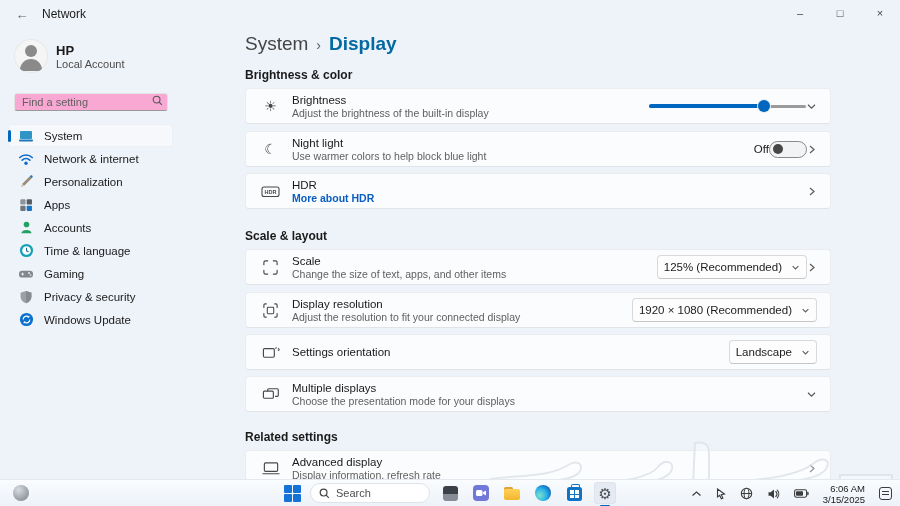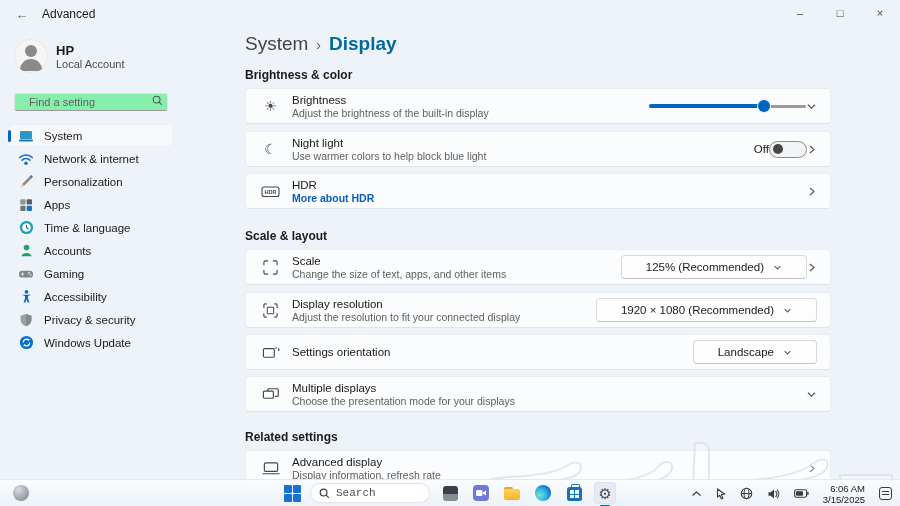--- a/index.html
+++ b/index.html
@@ -21,21 +21,21 @@
   
   .userblock { display:flex; align-items:center; margin-left:14px; height:40px; }
   .avatar { width:34px; height:34px; border-radius:50%; background:#f5f5f5; position:relative; overflow:hidden; flex:none; box-shadow:0 0 0 1px #e8e8e8 inset; }
   .avatar .head { position:absolute; left:11px; top:6px; width:12px; height:12px; border-radius:50%; background:#8a8a8a; }
   .avatar .bodyb { position:absolute; left:6px; top:20px; width:22px; height:12px; border-radius:11px 11px 0 0; background:#8a8a8a; }
   .uname { margin-left:8px; }
   .uname .nm { font-size:13px; font-weight:bold; line-height:15px; }
   .uname .tp { font-size:11px; color:#4c4c4c; line-height:12px; }
 
   .searchbox { margin:16px 0 0 14px; width:154px; height:18px; position:relative; }
-  .searchbox input { width:100%; height:100%; border:1px solid #e3e3e3; border-bottom:1px solid #9a9a9a; border-radius:3px; background:#86efac; font-family:"Liberation Sans",sans-serif; font-size:11px; padding:0 20px 0 14px; color:#333; outline:none; }
+  .searchbox input { width:100%; height:100%; border:1px solid #e3e3e3; border-bottom:1px solid #9a9a9a; border-radius:3px; background:#f9a8d4; font-family:"Liberation Sans",sans-serif; font-size:11px; padding:0 20px 0 7px; color:#333; outline:none; }
   .searchbox input::placeholder { color:#616161; }
   .searchbox .mag { position:absolute; right:5px; top:3px; }
 
   .nav { margin:14px 0 0 8px; width:165px; }
   .nav-item { display:flex; align-items:center; height:23px; border-radius:4px; padding-left:10px; position:relative; cursor:pointer; }
   .nav-item.sel { background:#f6f8fc; box-shadow:0 0 0 1px #eceff4 inset; }
   .nav-item.sel::before { content:""; position:absolute; left:0; top:5.5px; width:3px; height:12px; border-radius:2px; background:#0067c0; }
   .nicon { width:16px; height:16px; display:flex; align-items:center; justify-content:center; flex:none; }
   .nlabel { font-size:11.5px; margin-left:10px; white-space:nowrap; }
 
@@ -62,34 +62,34 @@
 
   .slider { width:157px; height:14px; position:relative; }
   .slider .track { position:absolute; top:6px; left:0; right:0; height:3px; border-radius:2px; background:#9b9b9b; }
   .slider .fill { position:absolute; top:5px; left:0; height:4px; border-radius:2px; background:#0067c0; }
   .slider .thumb { position:absolute; top:1px; width:12px; height:12px; border-radius:50%; background:#0067c0; box-shadow:0 0 0 1px #e8edf4; }
 
   .statelbl { font-size:11.5px; color:#1b1b1b; }
   .toggle { width:38px; height:17px; border:1px solid #8a8a8a; border-radius:9px; background:#f2f3f5; position:relative; }
   .toggle .knob { position:absolute; left:3px; top:2.5px; width:10px; height:10px; border-radius:50%; background:#474747; }
 
-  .ddl { height:24px; background:#fdfdfe; border:1px solid #d9d9d9; border-bottom-color:#c6c6c6; border-radius:4px; display:flex; align-items:center; gap:9px; padding:0 24px; font-size:11.5px; color:#1b1b1b; }
+  .ddl { height:24px; background:#fdfdfe; border:1px solid #d9d9d9; border-bottom-color:#c6c6c6; border-radius:4px; display:flex; align-items:center; gap:9px; padding:0 6px; font-size:11.5px; color:#1b1b1b; }
 
   .cvr, .cvd { flex:none; display:block; }
 
   
   .wm { position:absolute; right:0; bottom:-14px; pointer-events:none; opacity:.85; }
 
   
   .taskbar { position:absolute; left:0; bottom:0; width:900px; height:27px; background:linear-gradient(180deg,#fafcfe,#edf2f9); border-top:1px solid #e4e9f0; display:flex; align-items:center; z-index:3; }
   .widgets { position:absolute; left:13px; top:5px; width:16px; height:16px; border-radius:50%; background:radial-gradient(circle at 35% 30%, #d8dce2, #8e959e 75%); cursor:pointer; }
   .tb-center { margin:0 auto; display:flex; align-items:center; gap:9px; }
   .startlogo { width:17px; height:17px; display:grid; grid-template-columns:8px 8px; grid-template-rows:8px 8px; gap:1px; cursor:pointer; }
   .startlogo span { background:#1572d6; border-radius:1px; }
-  .tsearch { width:120px; height:20px; border-radius:10px; background:#fff; border:1px solid #dfe3e9; display:flex; align-items:center; padding:0 8px; gap:6px; cursor:pointer;font-family:Liberation Mono, monospace; }
+  .tsearch { width:120px; height:20px; border-radius:10px; background:#fff; border:1px solid #dfe3e9; display:flex; align-items:center; padding:0 8px; gap:6px; cursor:pointer; }
   .tsearch span { font-size:11px; color:#4f4f4f; }
   .appico { width:22px; height:22px; display:flex; align-items:center; justify-content:center; border-radius:4px; position:relative; cursor:pointer; }
   .appico.active { background:#e6ebf3; box-shadow:0 0 0 1px #dde3ec inset; }
   .appico.active::after { content:""; position:absolute; bottom:-3px; left:6px; width:10px; height:2px; border-radius:1px; background:#0067c0; }
   .ic-window { width:15px; height:15px; border-radius:3px; background:linear-gradient(180deg,#3c4148 55%,#818archive 55%); background:linear-gradient(180deg,#3c4148 55%,#868d96 55%); }
   .ic-chat { width:16px; height:16px; border-radius:4px; background:#7178d8; display:flex; align-items:center; justify-content:center; }
   .ic-folder { width:16px; height:13px; position:relative; }
   .ic-folder .bk { position:absolute; top:0; left:0; width:9px; height:4px; border-radius:1.5px; background:#e2a23c; }
   .ic-folder .fr { position:absolute; top:2px; left:0; width:16px; height:11px; border-radius:2px; background:linear-gradient(180deg,#ffd257,#f3b52e); }
   .ic-edge { width:16px; height:16px; border-radius:50%; background:radial-gradient(circle at 30% 65%, #7be3c9, #2bb0e8 45%, #0b63b6 80%); }
@@ -105,21 +105,21 @@
   .action { width:13px; height:13px; border:1.2px solid #3c3c3c; border-radius:3px; position:relative; cursor:pointer; }
   .action::after { content:""; position:absolute; left:2px; top:3px; width:7px; height:1.2px; background:#3c3c3c; box-shadow:0 3px 0 #3c3c3c; }
 </style>
 </head>
 <body>
 
 <div class="titlebar">
   <div class="back-btn">
       <span>←</span>
     </div>
-  <span class="tb-title">Advanced</span>
+  <span class="tb-title">Network</span>
   <div class="winbtns">
     <div class="winbtn">
         <span>–</span>
       </div>
     <div class="winbtn">
         <span>□</span>
       </div>
     <div class="winbtn">
         <span>×</span>
       </div>
@@ -185,55 +185,46 @@
               <rect x="8.8" y="1.5" width="6" height="6" rx="1" fill="#565c64"></rect>
               <rect x="1.5" y="8.8" width="6" height="6" rx="1" fill="#6e757d"></rect>
               <rect x="8.8" y="8.8" width="6" height="6" rx="1" fill="#1574c5"></rect>
             </svg>
           </span>
         <span class="nlabel">Apps</span>
       </div>
       <div class="nav-item">
         <span class="nicon">
             <svg width="15" height="15" viewBox="0 0 16 16">
+              <circle cx="8" cy="4.8" r="3" fill="#21a263"></circle>
+              <path d="M2.5 14.2a5.7 4.8 0 0 1 11 0z" fill="#21a263"></path>
+            </svg>
+          </span>
+        <span class="nlabel">Accounts</span>
+      </div>
+      <div class="nav-item">
+        <span class="nicon">
+            <svg width="15" height="15" viewBox="0 0 16 16">
               <circle cx="8" cy="8" r="7" fill="#16a0b8"></circle>
               <circle cx="8" cy="8" r="4.6" fill="#fff"></circle>
               <path d="M8 5v3.2l2.2 1.4" stroke="#16697a" stroke-width="1.1" fill="none"></path>
             </svg>
           </span>
         <span class="nlabel">Time &amp; language</span>
-      </div>
-      <div class="nav-item">
-        <span class="nicon">
-            <svg width="15" height="15" viewBox="0 0 16 16">
-              <circle cx="8" cy="4.8" r="3" fill="#21a263"></circle>
-              <path d="M2.5 14.2a5.7 4.8 0 0 1 11 0z" fill="#21a263"></path>
-            </svg>
-          </span>
-        <span class="nlabel">Accounts</span>
       </div>
       <div class="nav-item">
         <span class="nicon">
             <svg width="16" height="16" viewBox="0 0 16 16">
               <rect x="1" y="4.8" width="14" height="6.8" rx="3.2" fill="#80878f"></rect>
               <path d="M4.6 6.6v3M3.1 8.1h3" stroke="#e8ebef" stroke-width="1"></path>
               <circle cx="11" cy="7" r="1" fill="#e8ebef"></circle>
               <circle cx="12.6" cy="9" r="1" fill="#c3c9cf"></circle>
             </svg>
           </span>
         <span class="nlabel">Gaming</span>
-      </div>
-      <div class="nav-item">
-        <span class="nicon">
-            <svg width="15" height="15" viewBox="0 0 16 16">
-              <circle cx="8" cy="3" r="2" fill="#0b66c8"></circle>
-              <path d="M2.8 6.2h10.4l-3.6 1.2v2.8l1.6 4.2h-1.9L8 11l-1.3 3.4H4.8l1.6-4.2V7.4z" fill="#0b66c8"></path>
-            </svg>
-          </span>
-        <span class="nlabel">Accessibility</span>
       </div>
       <div class="nav-item">
         <span class="nicon">
             <svg width="14" height="14" viewBox="0 0 16 16">
               <path d="M8 1.2l6.2 2v4.6c0 3.6-2.6 6.2-6.2 7.2-3.6-1-6.2-3.6-6.2-7.2V3.2z" fill="#99a0a8"></path>
               <path d="M8 1.2l6.2 2v4.6c0 3.6-2.6 6.2-6.2 7.2z" fill="#848b93"></path>
             </svg>
           </span>
         <span class="nlabel">Privacy &amp; security</span>
       </div>

